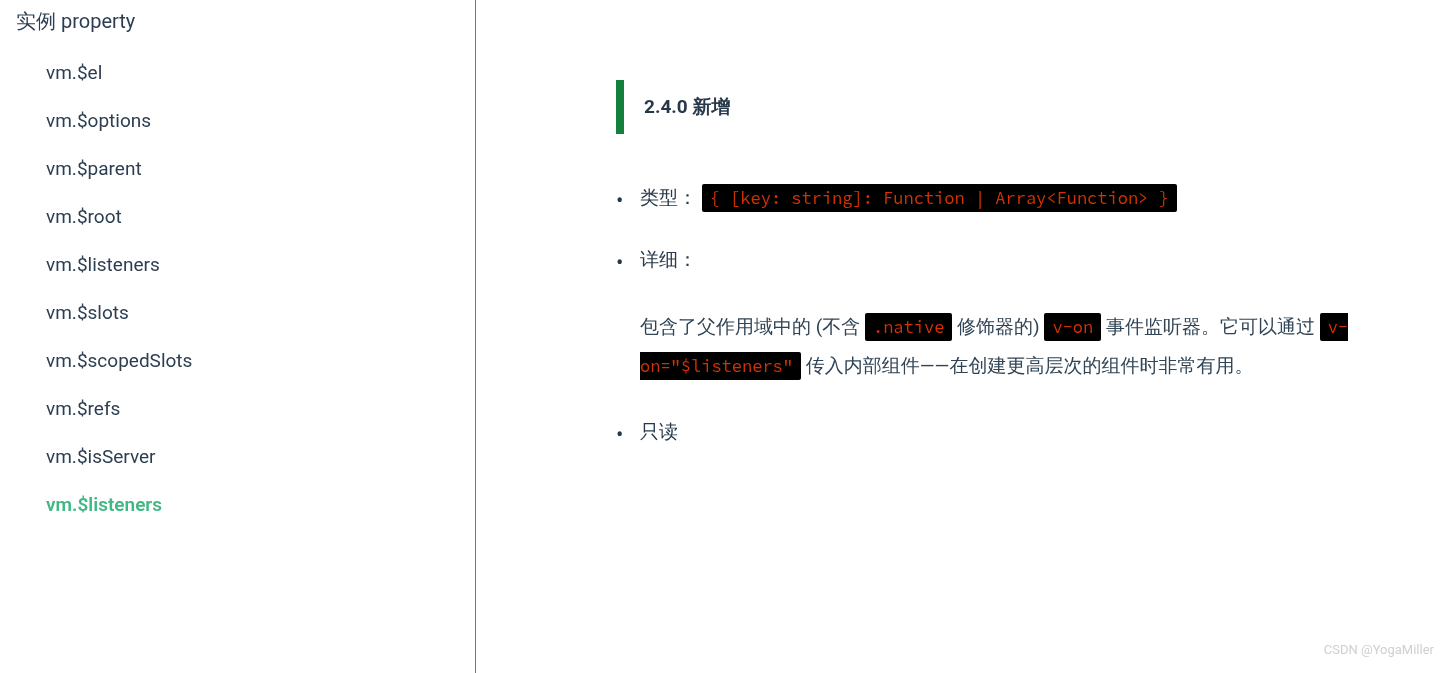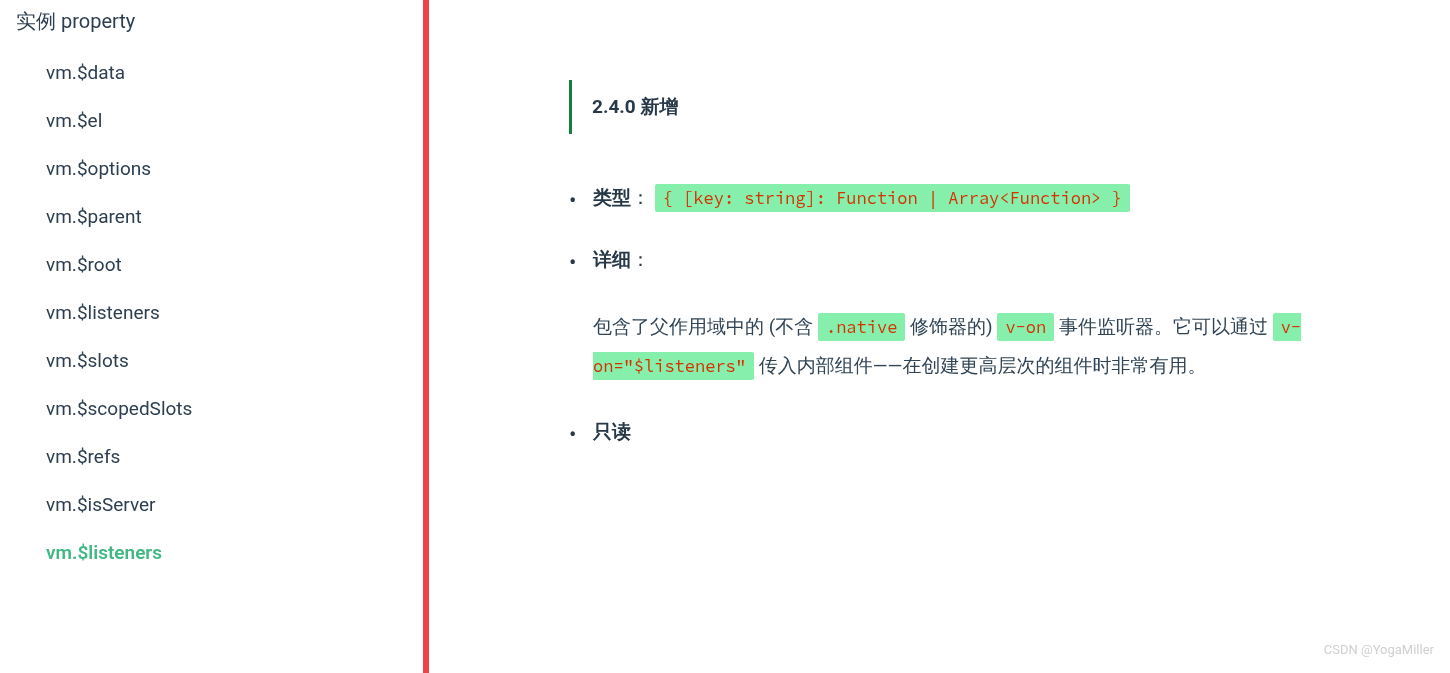--- a/index.html
+++ b/index.html
@@ -10,24 +10,24 @@
     color: #304455;
     background: #fff;
     overflow: hidden;
   }
   .layout {
     display: flex;
     width: 100%;
     height: 100%;
   }
   .sidebar {
-    width: 429px;
+    width: 476px;
     height: 100%;
     overflow-y: auto;
-    border-right: 6px solid #ef4444;
+    border-right: 1px solid #ef4444;
     position: relative;
     padding: 0 0 0 16px;
     scrollbar-width: thin;
   }
   .sidebar::-webkit-scrollbar { width: 14px; }
   .sidebar::-webkit-scrollbar-track { background: #f5f5f5; }
   .sidebar::-webkit-scrollbar-thumb { background: #c7c7c7; }
   .section-title {
     font-size: 20px;
     color: #2c3e50;
@@ -55,21 +55,21 @@
     font-weight: 700;
     color: #273849;
     margin-bottom: 42px;
   }
   .heading .hash {
     color: #41b883;
     font-weight: 700;
     margin-right: 4px;
   }
   .notice {
-    border-left: 3px solid #15803d;
+    border-left: 8px solid #15803d;
     padding: 14px 20px;
     margin: 0 0 48px 24px;
     font-size: 19px;
     font-weight: 700;
     color: #273849;
   }
   .bullets {
     list-style: none;
     margin-left: 24px;
   }
@@ -82,25 +82,25 @@
     line-height: 1.7;
   }
   .bullets > li::before {
     content: "•";
     position: absolute;
     left: 0;
     top: 0;
     font-size: 22px;
     color: #273849;
   }
-  .label-strong { font-weight: 700; }
+  .label-strong { font-weight: 400; }
   code.inline {
     font-family: "Source Code Pro", Consolas, Monaco, monospace;
     color: #d63200;
-    background: #86efac;
+    background: #000000;
     padding: 3px 8px;
     border-radius: 2px;
     font-size: 17px;
   }
   .detail-block {
     margin-top: 30px;
     font-size: 19px;
     line-height: 2.1;
     color: #304455;
   }
@@ -115,21 +115,20 @@
   }
 </style>
 </head>
 <body>
 
 <div class="layout">
 
   <nav class="sidebar">
     <div class="section-title">实例 property</div>
     <ul class="nav-list">
-        <li class="nav-item">vm.$data</li>
         <li class="nav-item">vm.$el</li>
         <li class="nav-item">vm.$options</li>
         <li class="nav-item">vm.$parent</li>
         <li class="nav-item">vm.$root</li>
         <li class="nav-item">vm.$listeners</li>
         <li class="nav-item">vm.$slots</li>
         <li class="nav-item">vm.$scopedSlots</li>
         <li class="nav-item">vm.$refs</li>
         <li class="nav-item">vm.$isServer</li>
         <li class="nav-item active">vm.$listeners</li>

